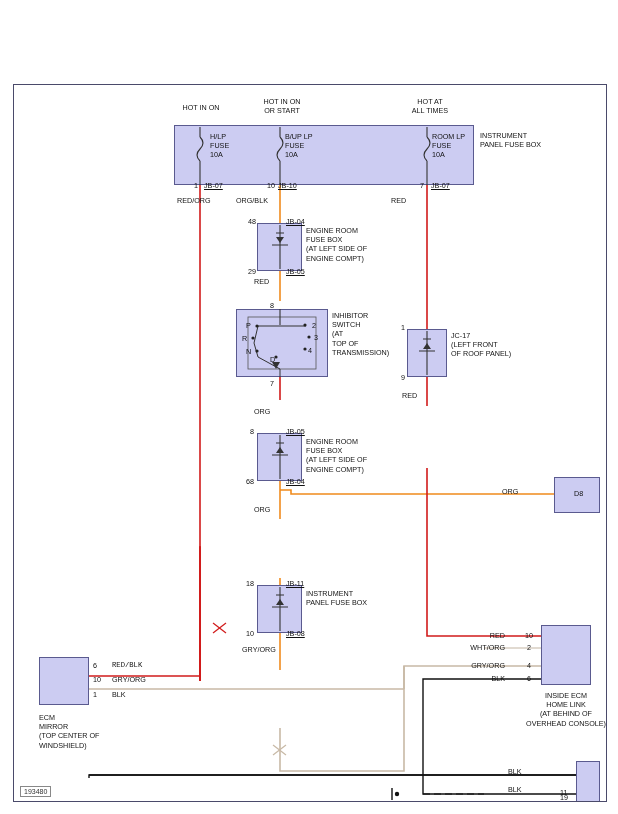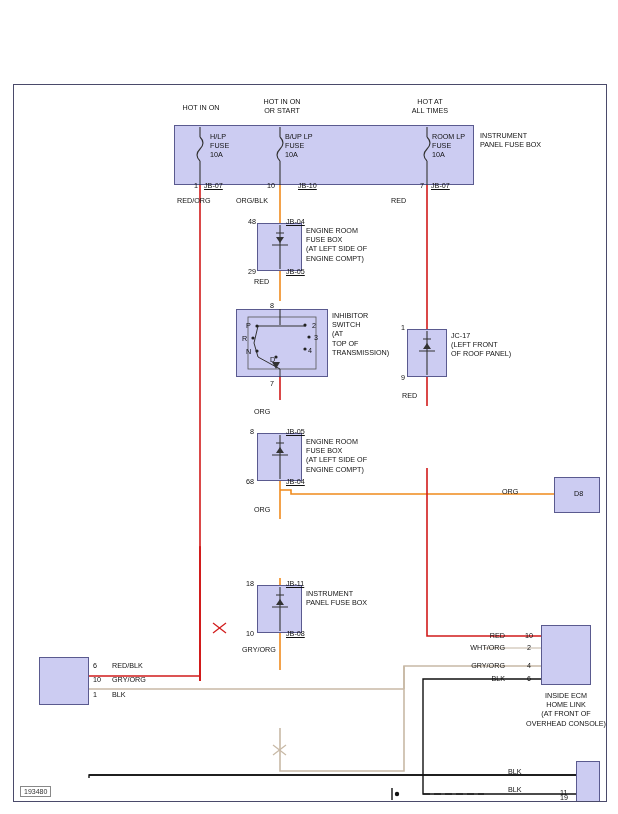--- a/index.html
+++ b/index.html
@@ -198,21 +198,21 @@
 
     <svg class="ov" viewBox="0 0 592 716">
       <path d="M186,42 L186,52 M186,52 q6,6 0,12 q-6,6 0,12 M186,76 L186,100" stroke="#333" stroke-width="1.1" fill="none"></path>
       <path d="M266,42 L266,52 M266,52 q6,6 0,12 q-6,6 0,12 M266,76 L266,100" stroke="#333" stroke-width="1.1" fill="none"></path>
       <path d="M413,42 L413,52 M413,52 q6,6 0,12 q-6,6 0,12 M413,76 L413,100" stroke="#333" stroke-width="1.1" fill="none"></path>
     </svg>
 
     <div class="lbl right" style="left:170px; top:96px; width:14px;">1</div>
     <div class="lbl" style="left:190px; top:96px; text-decoration:underline;">JB-07</div>
     <div class="lbl right" style="left:245px; top:96px; width:16px;">10</div>
-    <div class="lbl" style="left:284px; top:96px; text-decoration:underline;">JB-10</div>
+    <div class="lbl" style="left:264px; top:96px; text-decoration:underline;">JB-10</div>
     <div class="lbl right" style="left:396px; top:96px; width:14px;">7</div>
     <div class="lbl" style="left:417px; top:96px; text-decoration:underline;">JB-07</div>
 
     <div class="lbl" style="left:163px; top:111px;">RED/ORG</div>
     <div class="lbl" style="left:222px; top:111px;">ORG/BLK</div>
     <div class="lbl" style="left:377px; top:111px;">RED</div>
 
     <div class="box" style="left:243px; top:138px; width:45px; height:48px;"></div>
     <div class="lbl right" style="left:228px; top:132px; width:14px;">48</div>
     <div class="lbl" style="left:272px; top:132px; text-decoration:underline;">JB-04</div>
@@ -293,21 +293,21 @@
 
     <div class="box" style="left:540px; top:392px; width:46px; height:36px;"></div>
     <div class="lbl" style="left:522px; top:404px;margin-left:38px;">D8</div>
     <div class="lbl" style="left:488px; top:402px;">ORG</div>
 
     <div class="lbl" style="left:240px; top:420px;">ORG</div>
 
     <div class="box" style="left:527px; top:540px; width:50px; height:60px;"></div>
     <div class="lbl center" style="left:500px; top:606px; width:104px;">INSIDE ECM
 HOME LINK
-(AT FRONT OF
+(AT BEHIND OF
 OVERHEAD CONSOLE)</div>
     <div class="lbl right" style="left:455px; top:546px; width:36px;">RED</div>
     <div class="lbl" style="left:511px; top:546px;">10</div>
     <div class="lbl right" style="left:440px; top:558px; width:51px;">WHT/ORG</div>
     <div class="lbl" style="left:513px; top:558px;">2</div>
     <div class="lbl right" style="left:440px; top:576px; width:51px;">GRY/ORG</div>
     <div class="lbl" style="left:513px; top:576px;">4</div>
     <div class="lbl right" style="left:455px; top:589px; width:36px;">BLK</div>
     <div class="lbl" style="left:513px; top:589px;">6</div>
 
@@ -320,22 +320,26 @@
     <div class="lbl" style="left:272px; top:544px; text-decoration:underline;">JB-08</div>
 
     <svg class="ov" viewBox="0 0 592 716">
       <path d="M266,502 L266,510 M262,510 L270,510 M266,510 L266,522 M258,522 L274,522 M266,522 L266,546" stroke="#333" stroke-width="1.1" fill="none"></path>
       <path d="M262,520 l4,-6 l4,6 z" fill="#333"></path>
     </svg>
 
     <div class="lbl" style="left:228px; top:560px;">GRY/ORG</div>
 
     <div class="box" style="left:25px; top:572px; width:50px; height:48px;"></div>
+    <div class="lbl" style="left:25px; top:628px;">ECM
+MIRROR
+(TOP CENTER OF
+WINDSHIELD)</div>
     <div class="lbl" style="left:79px; top:576px;">6</div>
-    <div class="lbl" style="left:98px; top:576px;">RED/BLK</div>
+    <div class="lbl" style="left:98px; top:576px;font-family:Liberation Mono, monospace;">RED/BLK</div>
     <div class="lbl" style="left:79px; top:590px;">10</div>
     <div class="lbl" style="left:98px; top:590px;">GRY/ORG</div>
     <div class="lbl" style="left:79px; top:605px;">1</div>
     <div class="lbl" style="left:98px; top:605px;">BLK</div>
 
     <div class="box" style="left:562px; top:676px; width:24px; height:42px;"></div>
     <div class="lbl" style="left:546px; top:708px;">19</div>
     <div class="lbl" style="left:546px; top:703px;">11</div>
 
     <div class="lbl" style="left:494px; top:682px;">BLK</div>

